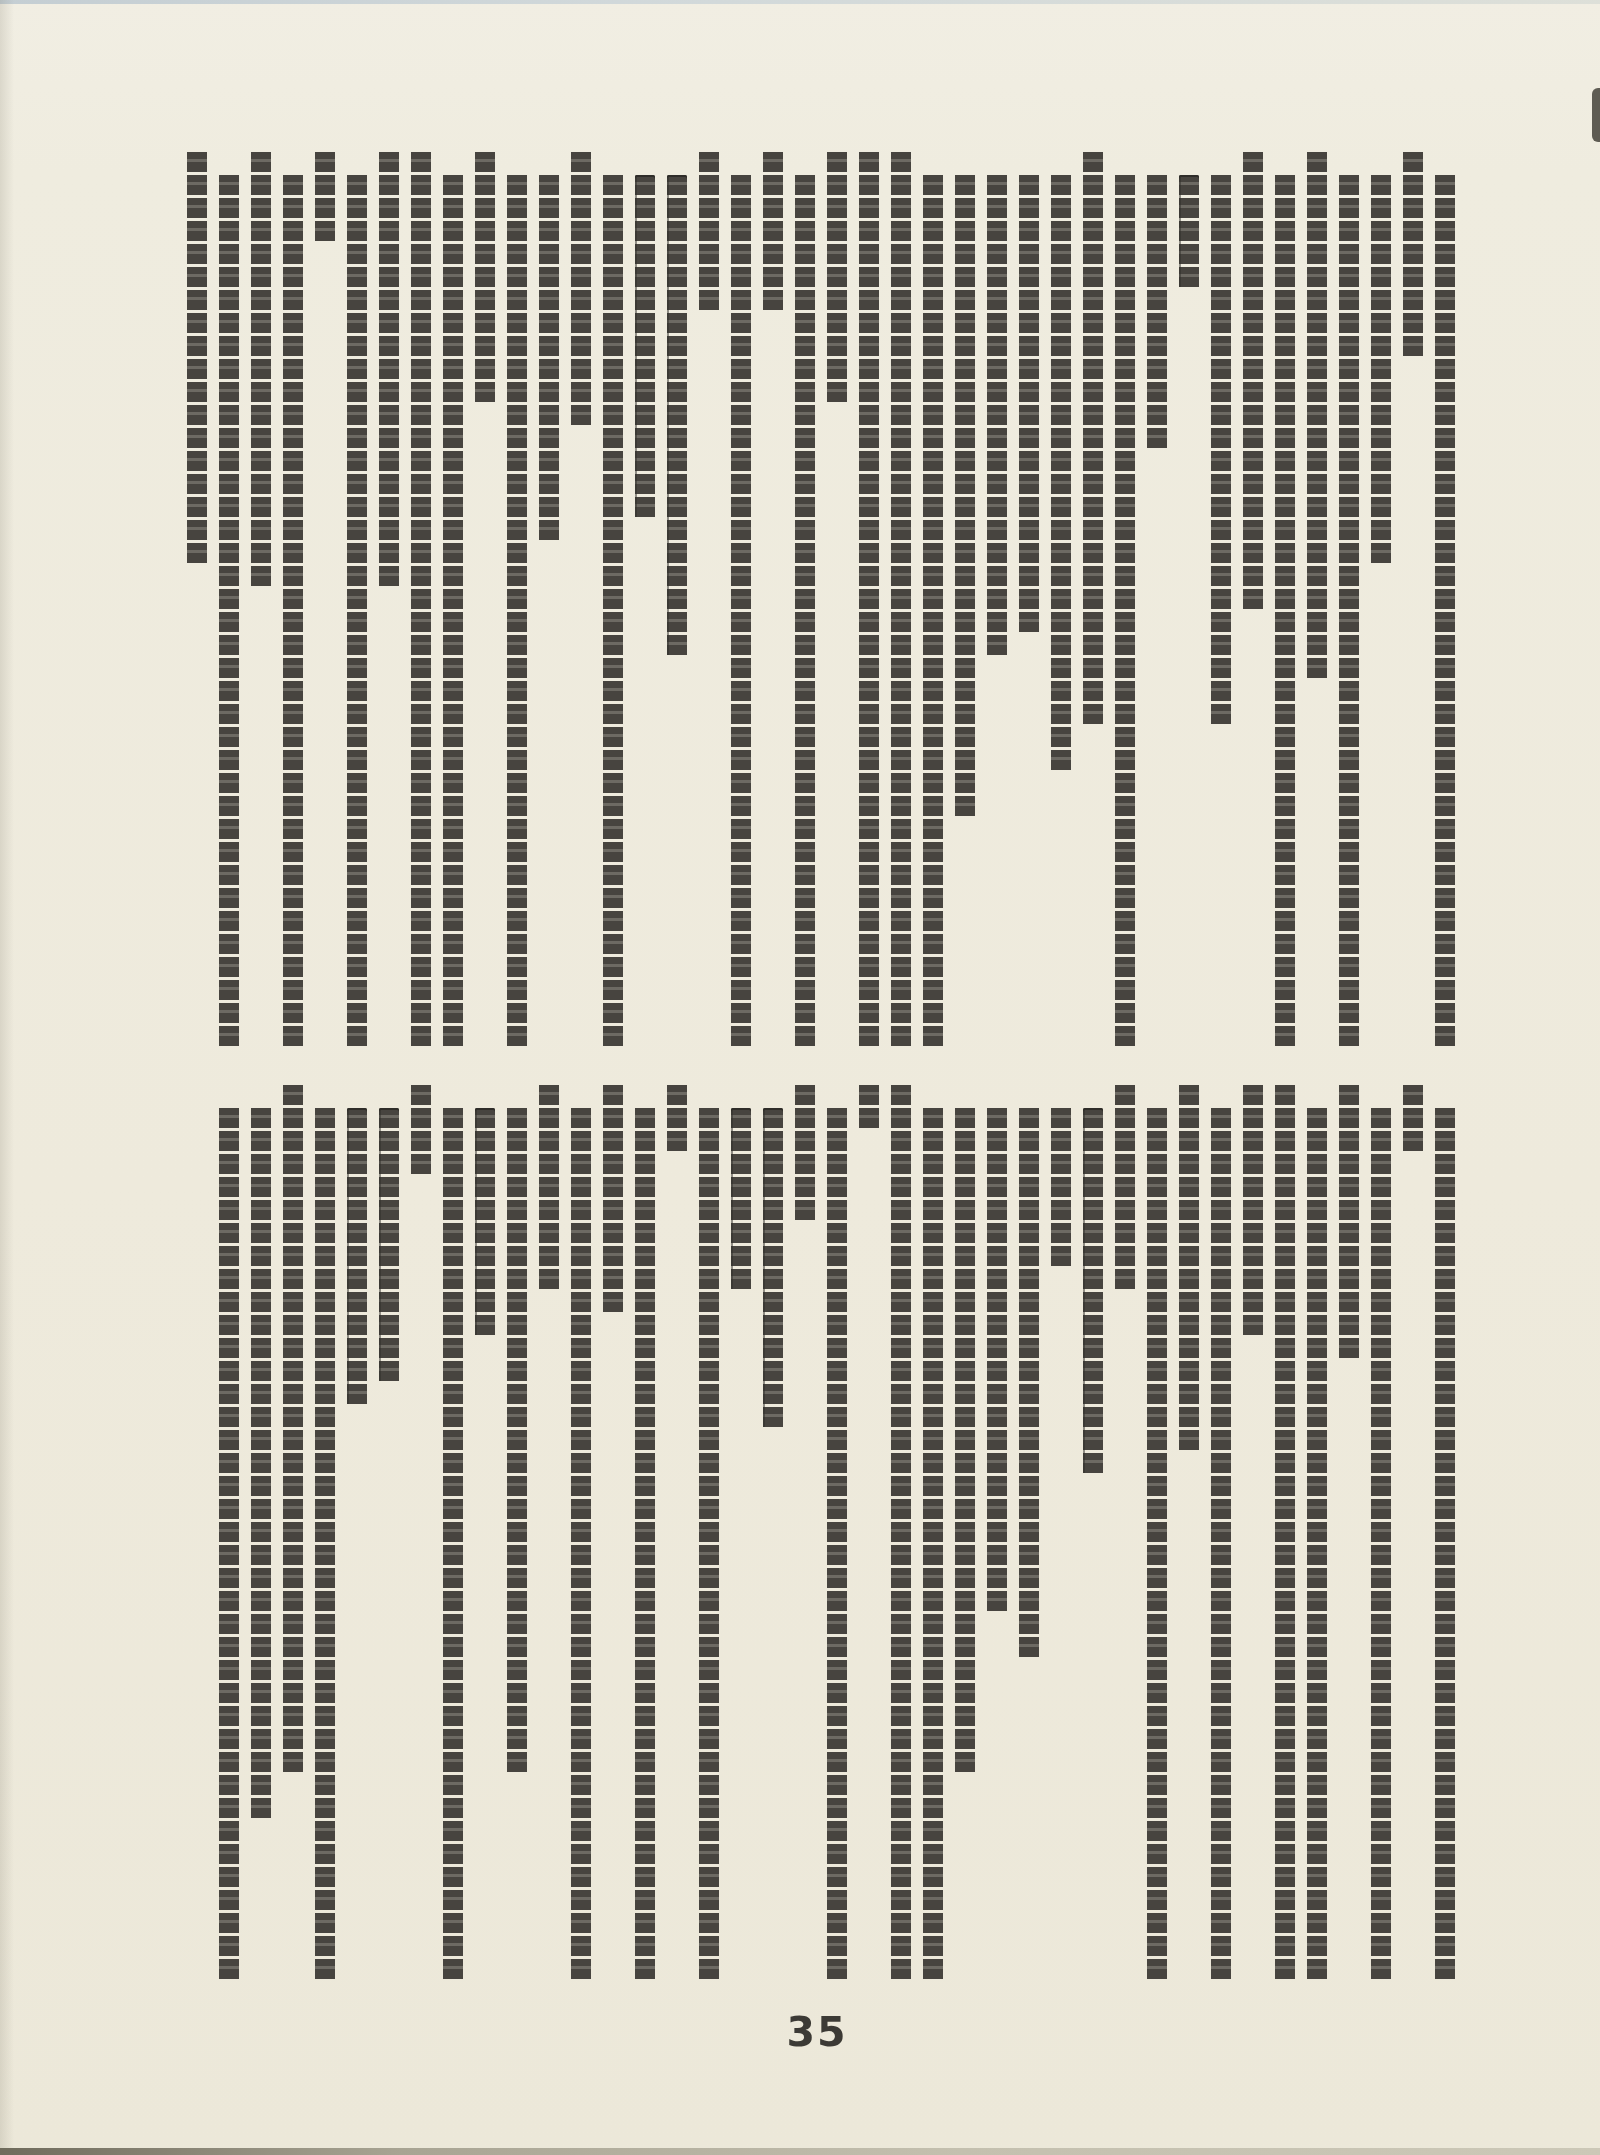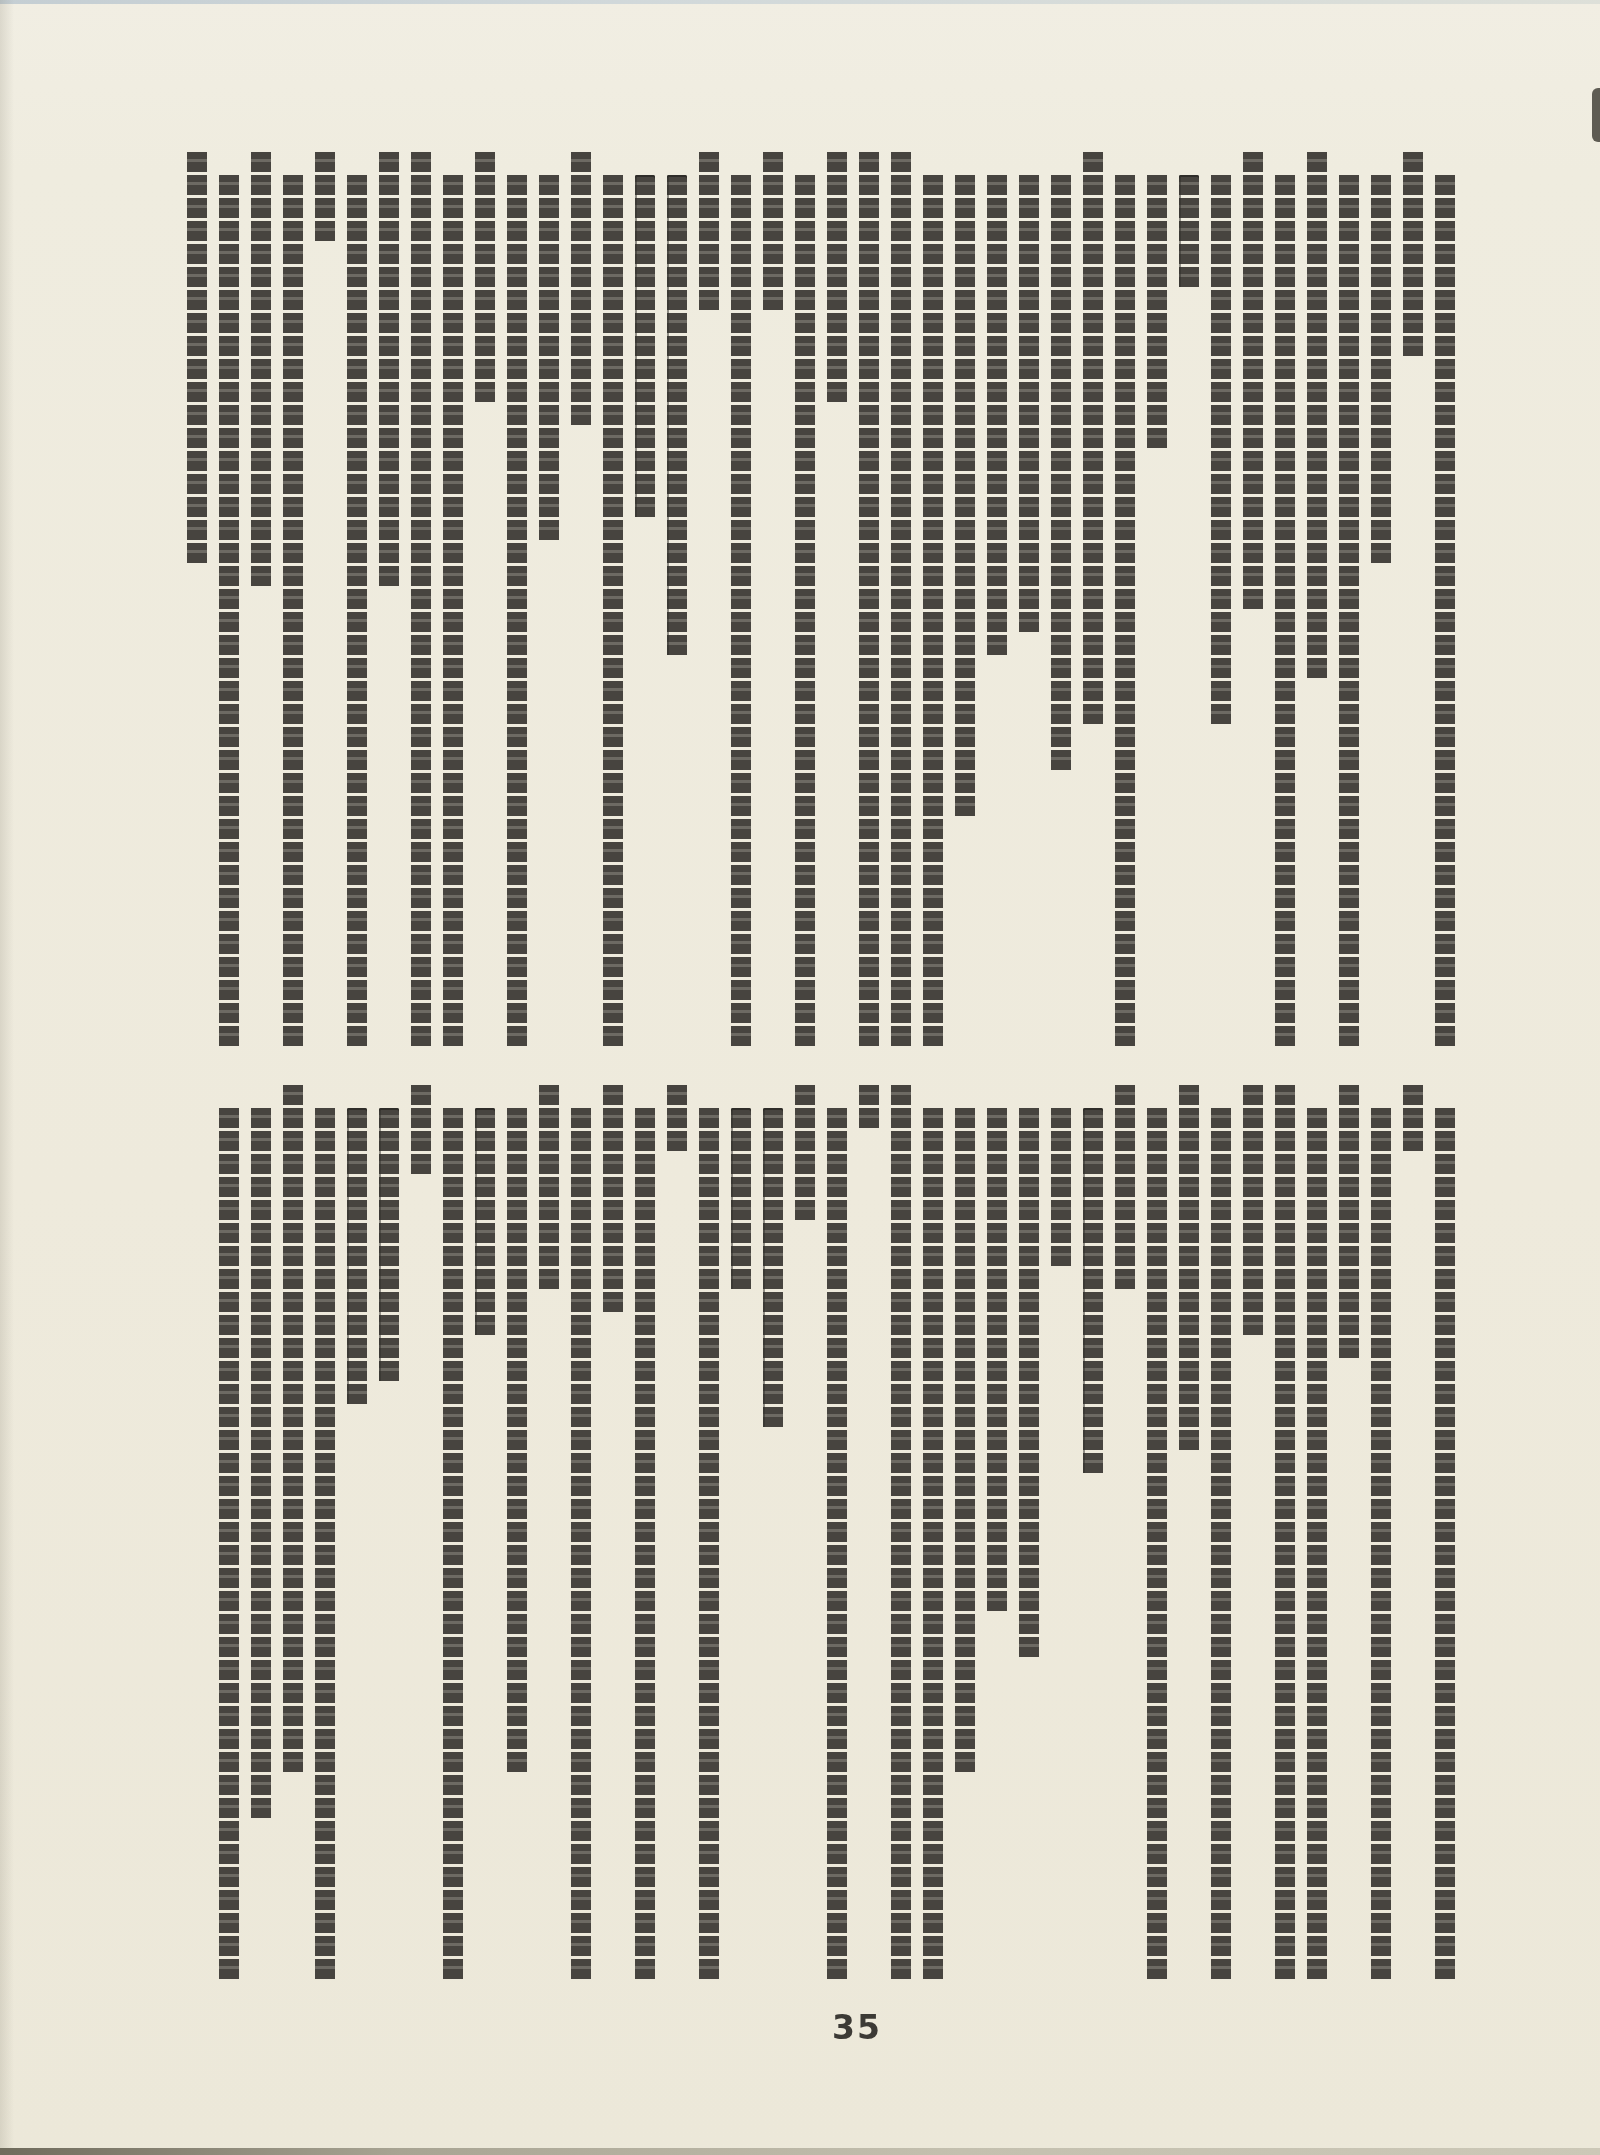--- a/index.html
+++ b/index.html
@@ -57,25 +57,24 @@
     );
   }
   .col.quote {
     box-shadow: inset 0 2px 0 #2f2d29, inset 2px 0 0 rgba(47,45,41,0.5);
     border-radius: 2px 2px 0 0;
   }
   .page-number {
     position: absolute;
     left: 817px; top: 2008px;
     transform: translateX(-50%);
-    font-size: 33px;
+    font-size: 41px;
     font-weight: bold;
     letter-spacing: 2px;
     color: #3c3a35;
-    margin-left: 40px;
   }
   .sr-only {
     position: absolute; width: 1px; height: 1px;
     overflow: hidden; clip: rect(0 0 0 0); white-space: nowrap;
   }
 </style>
 </head>
 <body>
 
 <div class="page">

